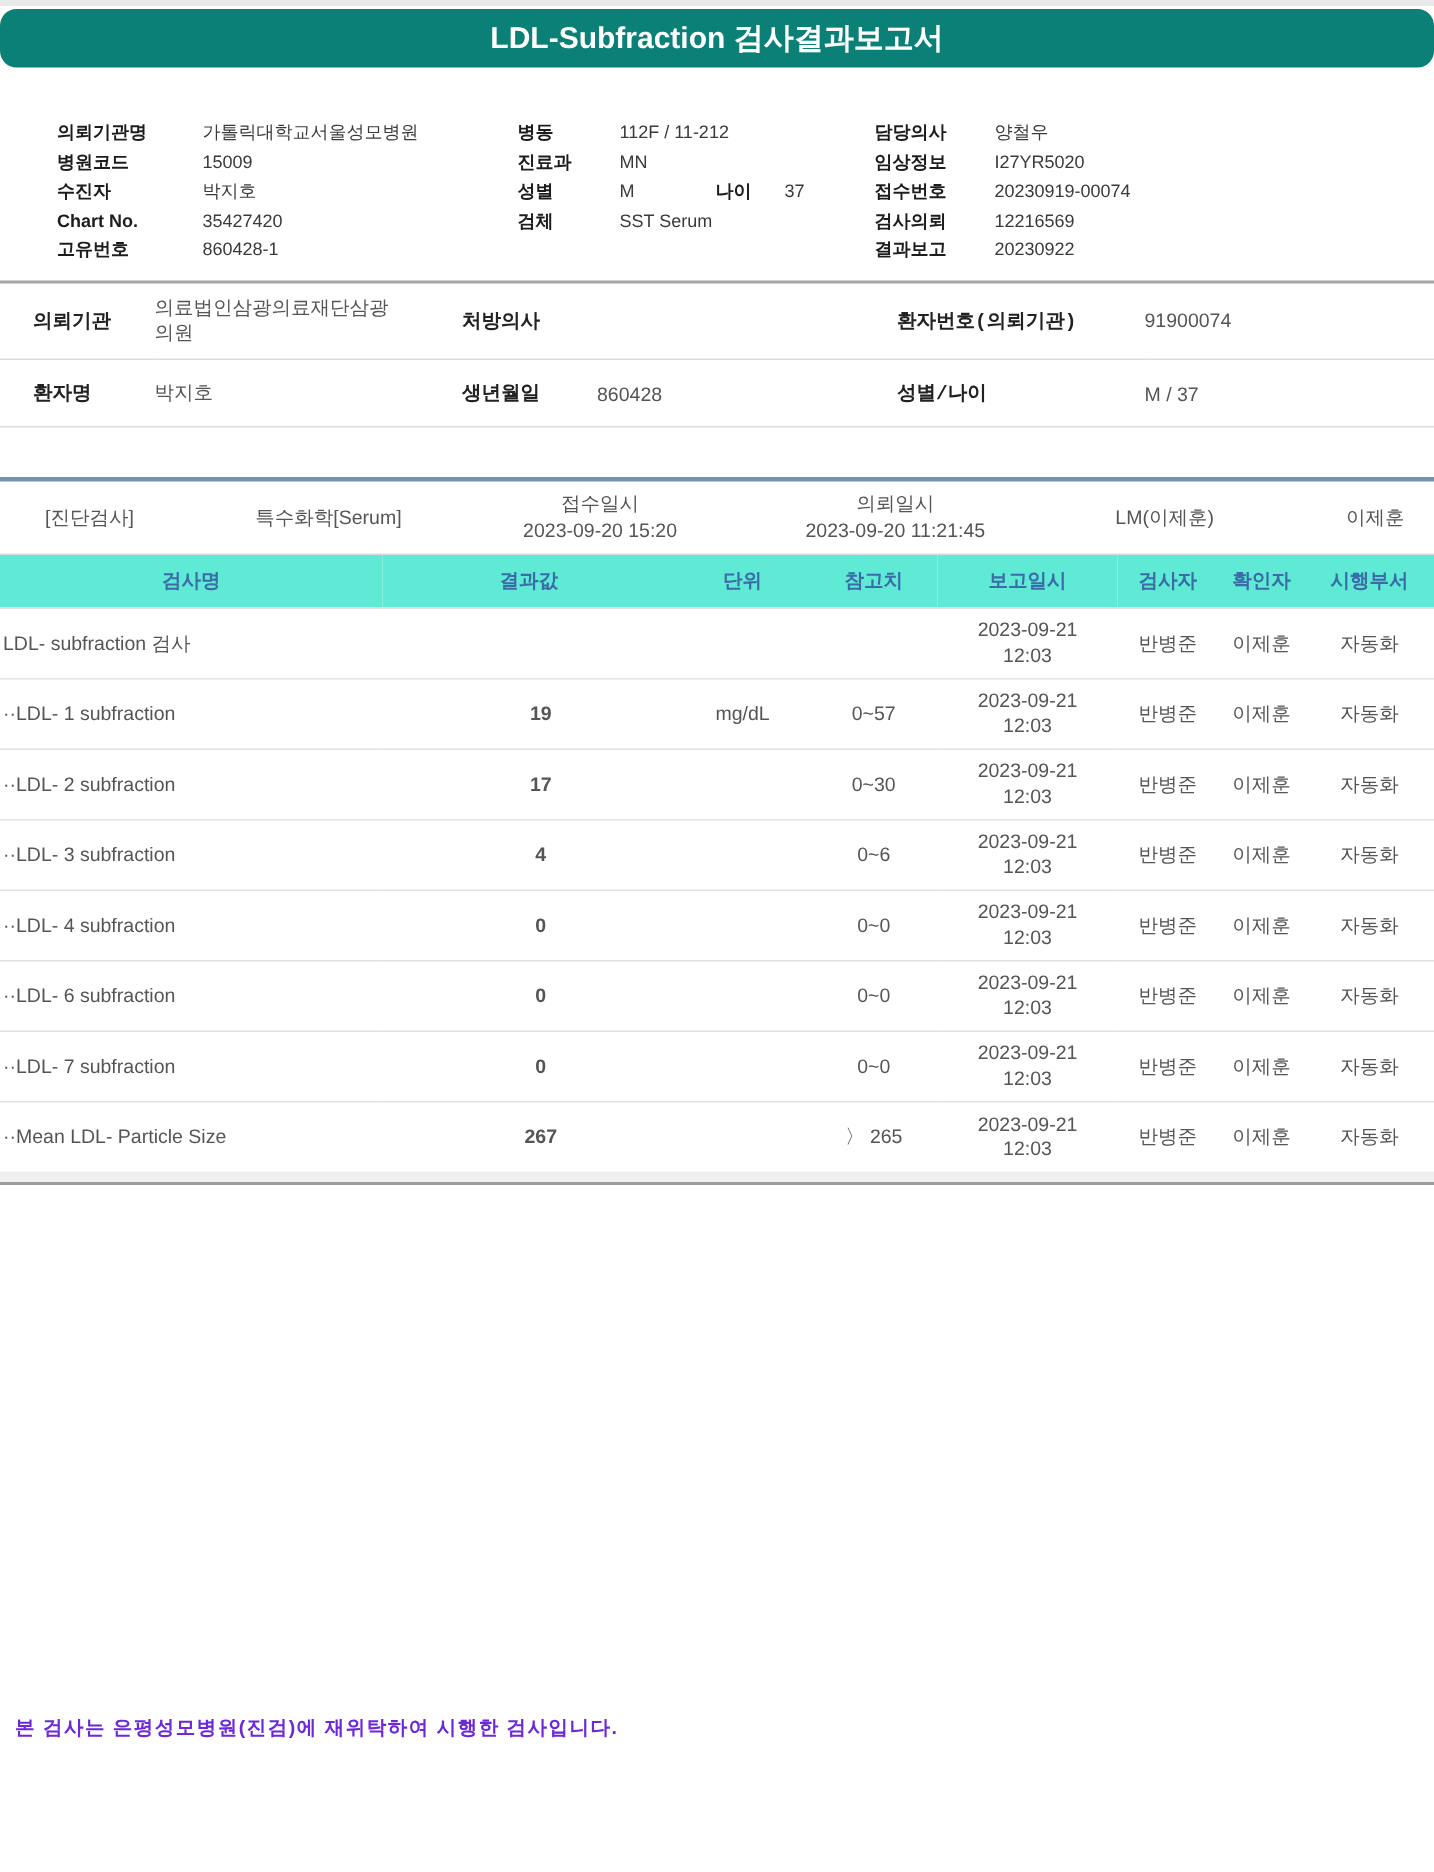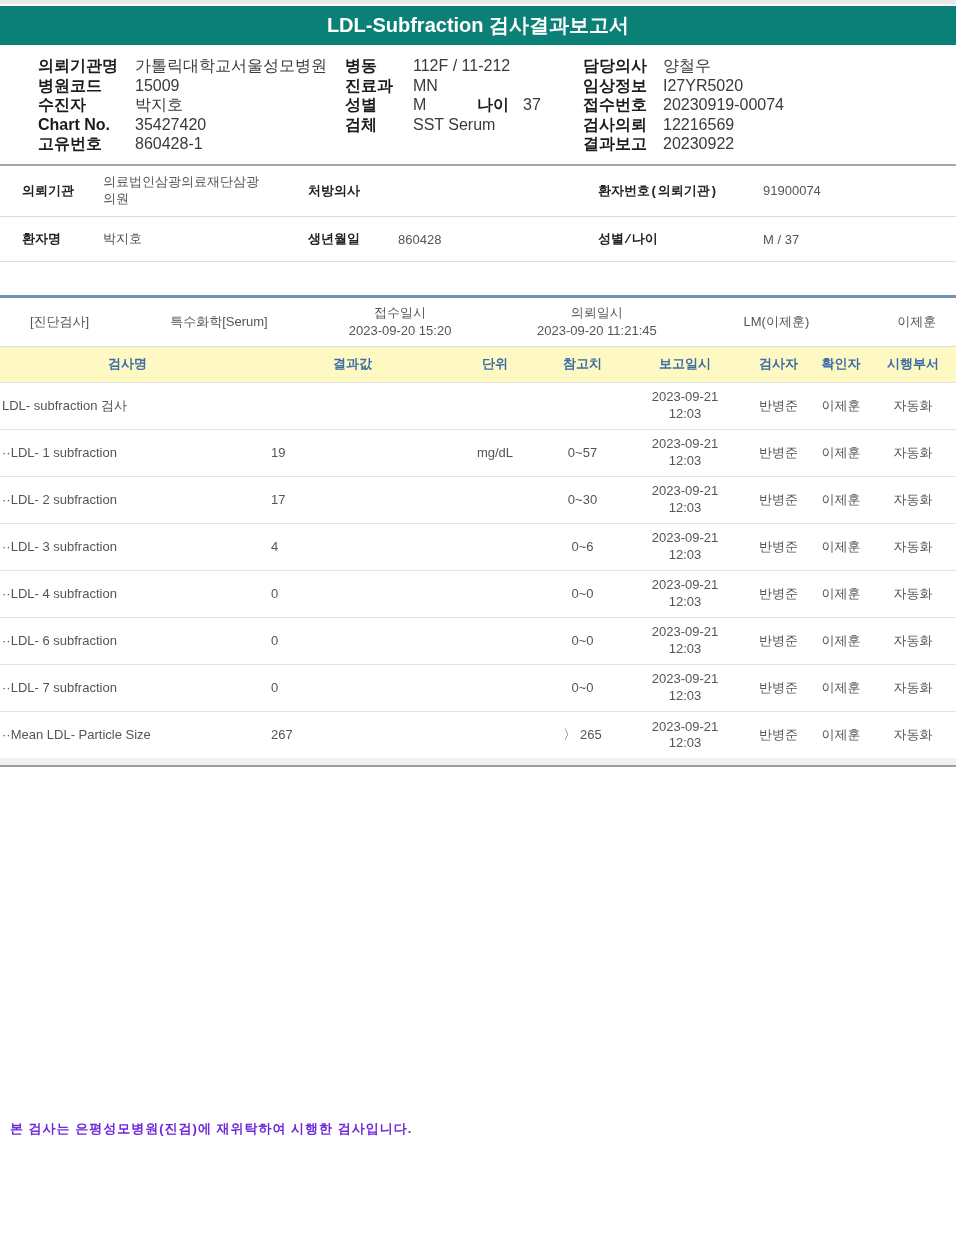--- a/index.html
+++ b/index.html
@@ -1,22 +1,22 @@
 <!DOCTYPE html>
 <html><head>
 <meta charset="utf-8">
 <style>
   * { margin:0; padding:0; box-sizing:border-box; }
   body { width:956px; background:#fff; font-family:"Liberation Sans","DejaVu Sans",sans-serif; color:#555; }
   .page { position:relative; width:956px; height:1248px; overflow:hidden; background:#fff; }
 
   .top-strip { height:6px; background:#e9e9e9; border-bottom:2px solid #fff; }
-  .title-bar { height:39px; background:#0b8076; color:#fff; display:flex; align-items:center; justify-content:center; font-size:20px; font-weight:bold; }
-
-  .pt-header { display:flex; padding:11px 0 4px 0; font-size:16px; }
+  .title-bar { height:39px; background:#0b8076; color:#fff; display:flex; align-items:center; justify-content:center; font-size:20px; font-weight:bold;border-radius:11px; }
+
+  .pt-header { display:flex; padding:11px 0 4px 0; font-size:12px;margin-top:23px; }
   .pt-header ul { list-style:none; }
   .col-left  { width:345px; padding-left:38px; }
   .col-mid   { width:237px; }
   .col-right { width:374px; padding-left:1px; }
   .pt-header li { display:flex; line-height:19.5px; white-space:nowrap; }
   .hl { font-weight:bold; color:#1c1c1c; }
   .hv { color:#3a3a3a; }
   .col-left  .hl { width:97px; flex:none; }
   .col-mid   .hl { width:68px; flex:none; }
   .col-mid   .hv.hv1 { min-width:64px; }
@@ -40,26 +40,26 @@
   .spacer { height:33px; }
   .steel-line { border-top:3px solid #7093b4; }
   .order-row { display:flex; align-items:center; height:49px; font-size:13px; color:#555;
                border-bottom:1px solid #d7dee6;gap:40px; }
   .o-cat   { width:140px; padding-left:30px; }
   .o-group { width:160px; text-align:center; }
   .o-two   { width:200px; text-align:center; line-height:1.35; }
   .o-doc   { width:156px; text-align:center; }
   .o-conf  { width:100px; text-align:center; }
 
-  .results thead tr { background:#fef9c3; height:35px; }
+  .results thead tr { background:#5eead4; height:35px; }
   .results th { color:#3b6ca8; font-size:13px; font-weight:bold; }
   .results tbody tr { height:47px; border-top:1px solid #e2e2e2; }
   .results td { font-size:13px; color:#555; text-align:center; vertical-align:middle; }
   .results td.c-name { text-align:left; padding-left:2px; white-space:nowrap; }
-  .results td.c-val  { text-align:left; padding-left:16px; }
+  .results td.c-val  { text-align:center; padding-left:16px;font-weight:bold; }
   .results td.c-date { line-height:1.25; }
 
   .bottom-strip { height:9px; background:#f0f0f0; border-bottom:2px solid #9c9c9c; }
   .disclaimer { margin-top:353px; padding-left:10px; font-size:13px; font-weight:bold; color:#6d28d9; letter-spacing:1px; }
 </style>
 </head>
 <body>
 
 <div class="page">
 

